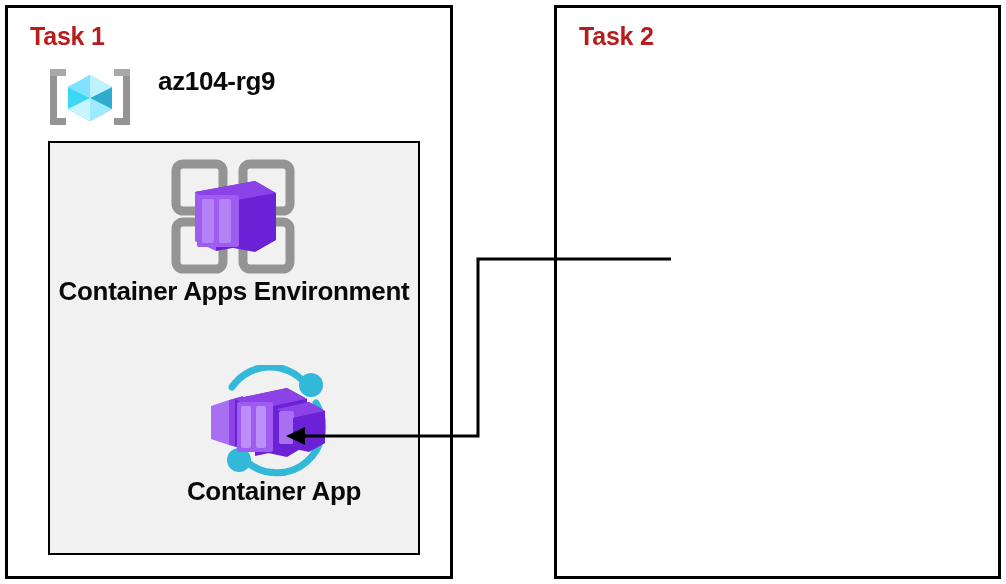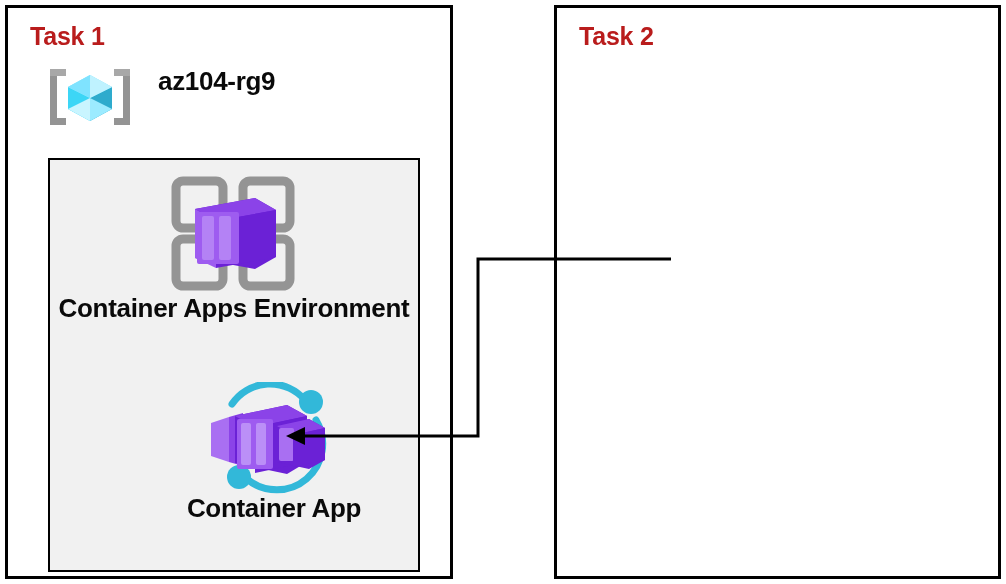--- a/index.html
+++ b/index.html
@@ -40,21 +40,21 @@
     white-space: nowrap;
   }
 
   
   .inner-card {
     position: absolute;
     background: #F1F1F1;
     border: 2px solid #000000;
     box-sizing: border-box;
   }
-  #task1-inner { left: 40px;  top: 150px; width: 372px; height: 414px; text-decoration: underline; }
+  #task1-inner { left: 40px;  top: 133px; width: 372px; height: 414px; text-decoration: underline; }
 
   
   #rg-row {
     position: absolute;
     left: 36px;
     top: 58px;
     display: flex;
     align-items: flex-start;
     gap: 22px;
   }

